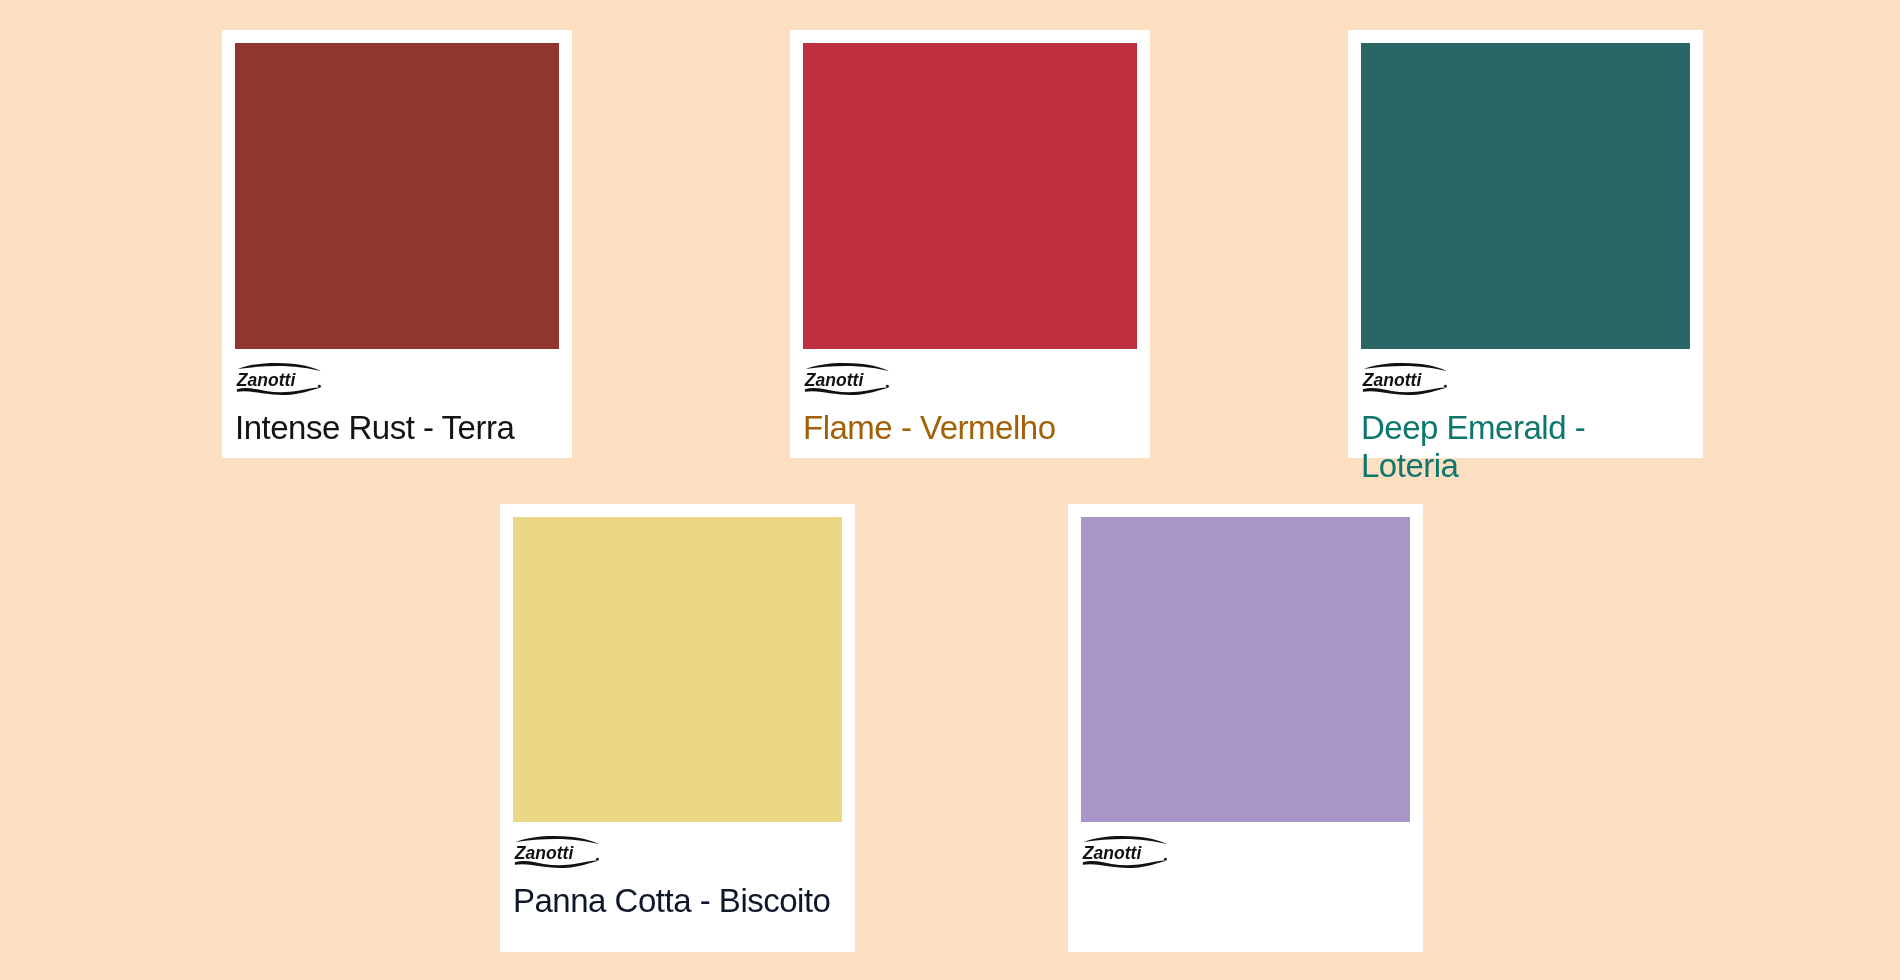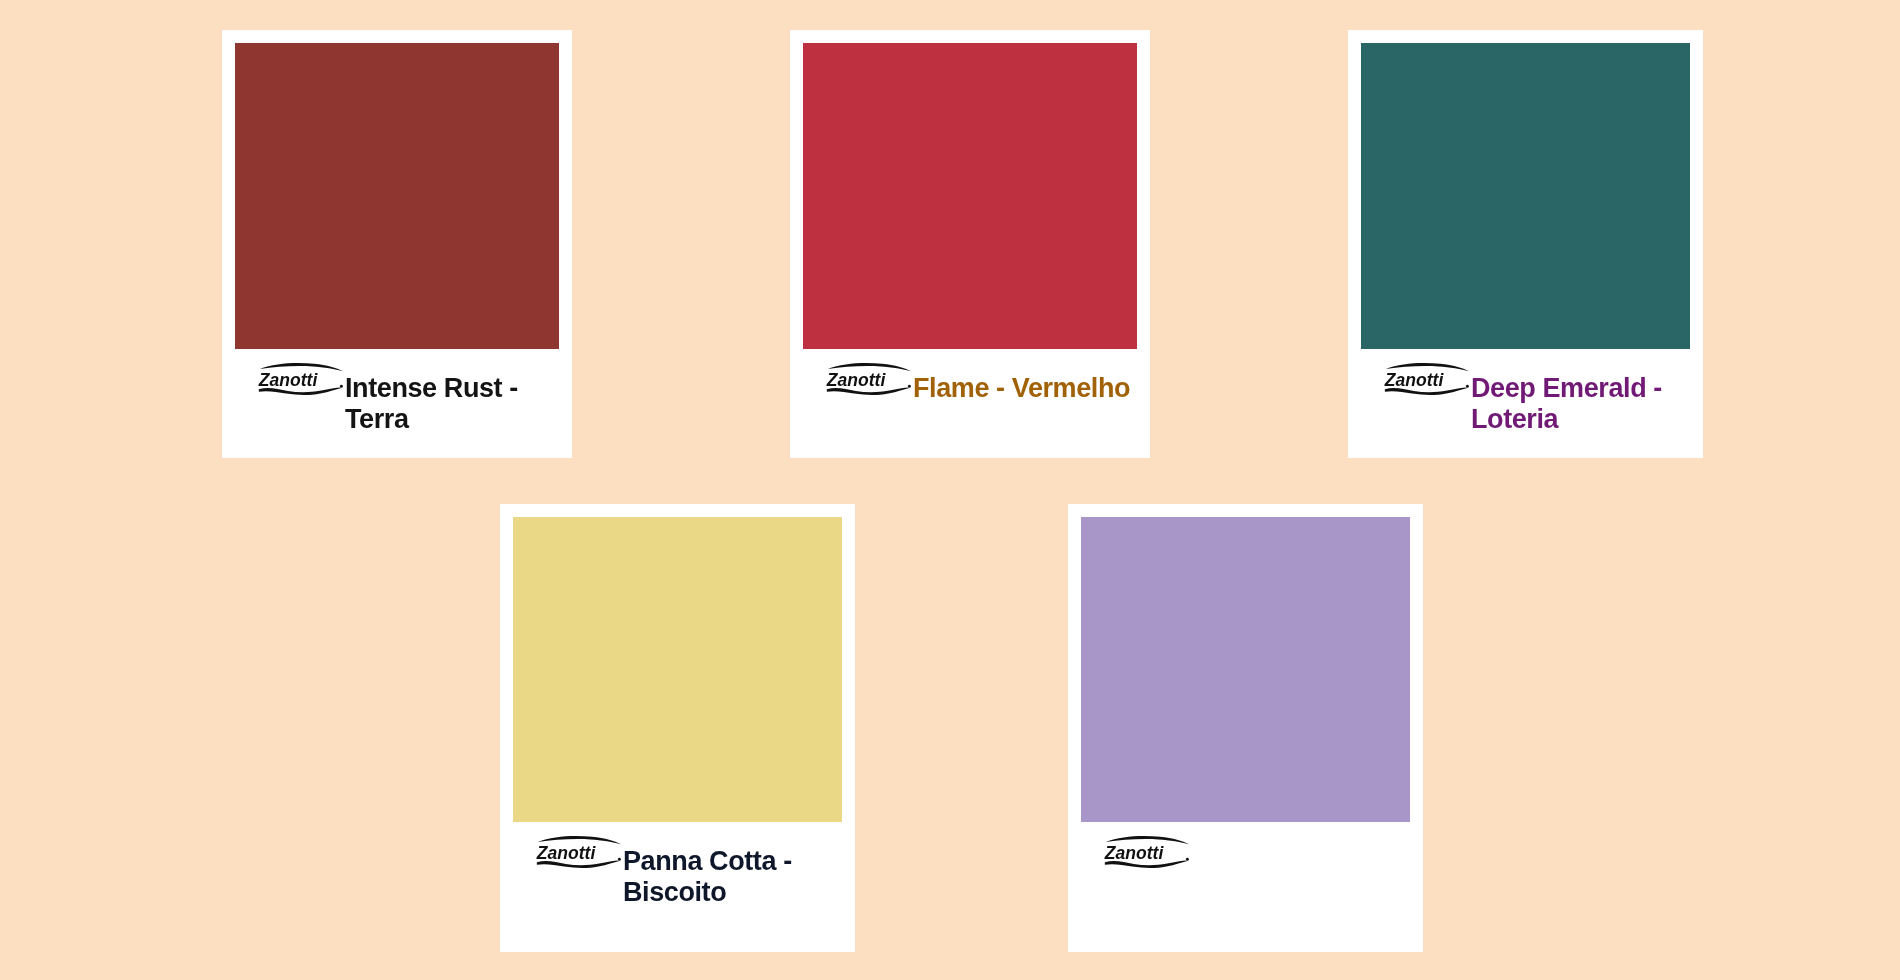--- a/index.html
+++ b/index.html
@@ -33,41 +33,40 @@
   }
 
   .swatch-color {
     width: 100%;
     flex: 0 0 auto;
   }
 
   .card-footer {
     flex: 1 1 auto;
     display: flex;
-    flex-direction: row;
+    flex-direction: column;
     justify-content: flex-start;
     padding-top: 13px;
-    margin-left: 22px;
   }
 
   
   .zanotti-logo {
     display: block;
     width: 88px;
     height: 36px;
     flex: 0 0 auto;
   }
 
   
   .color-name {
-    font-size: 27px;
+    font-size: 33px;
     line-height: 1.15;
     color: #141414;
     letter-spacing: -0.015em;
-    font-weight: 700;
+    font-weight: 400;
     white-space: pre-line;
     margin-top: 11px;
   }
 
   
   #card-0 { left: 222px;  top: 30px;  width: 350px; height: 428px; }
   #card-0 .swatch-color { height: 306px; }
 
   #card-1 { left: 790px;  top: 30px;  width: 360px; height: 428px; }
   #card-1 .swatch-color { height: 306px; }
@@ -123,21 +122,21 @@
     <div class="swatch-color" style="background-color: rgb(43, 102, 103);"></div>
     <div class="card-footer">
       <svg class="zanotti-logo" viewBox="0 0 200 82" aria-label="Zanotti">
         <path d="M6 16 C40 2, 90 0, 130 4 C160 7, 180 13, 196 21 C178 16, 152 11, 126 10 C88 8, 44 10, 6 16 Z" fill="#111111"></path>
         <g fill="#111111" font-family="Liberation Sans, sans-serif" font-size="40" font-weight="bold" font-style="italic">
           <text x="4" y="54">Zanotti</text>
         </g>
         <path d="M4 62 C26 56, 48 62, 70 66 C94 70, 120 70, 146 65 C166 61, 182 57, 196 58 C180 62, 164 68, 144 72 C118 77, 92 76, 66 72 C44 69, 24 64, 4 68 Z" fill="#111111"></path>
         <circle cx="192" cy="55" r="3.2" fill="#111111"></circle>
       </svg>
-      <div class="color-name" style="color: #701a75;">Deep Emerald - Loteria</div>
+      <div class="color-name" style="color: #0f766e;">Deep Emerald - Loteria</div>
     </div>
   </div>
 
   <div class="swatch-card" id="card-3" style="background-color: rgb(255, 255, 255);">
     <div class="swatch-color" style="background-color: rgb(235, 216, 135);"></div>
     <div class="card-footer">
       <svg class="zanotti-logo" viewBox="0 0 200 82" aria-label="Zanotti">
         <path d="M6 16 C40 2, 90 0, 130 4 C160 7, 180 13, 196 21 C178 16, 152 11, 126 10 C88 8, 44 10, 6 16 Z" fill="#111111"></path>
         <g fill="#111111" font-family="Liberation Sans, sans-serif" font-size="40" font-weight="bold" font-style="italic">
           <text x="4" y="54">Zanotti</text>

